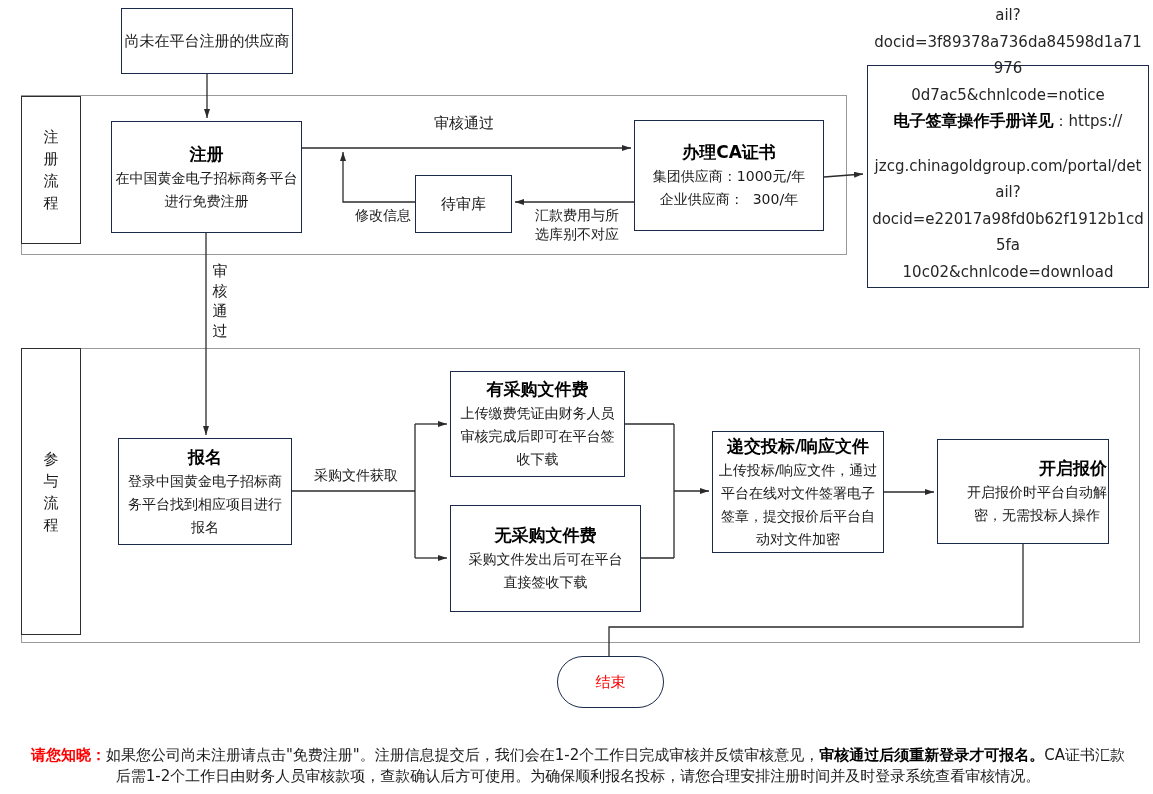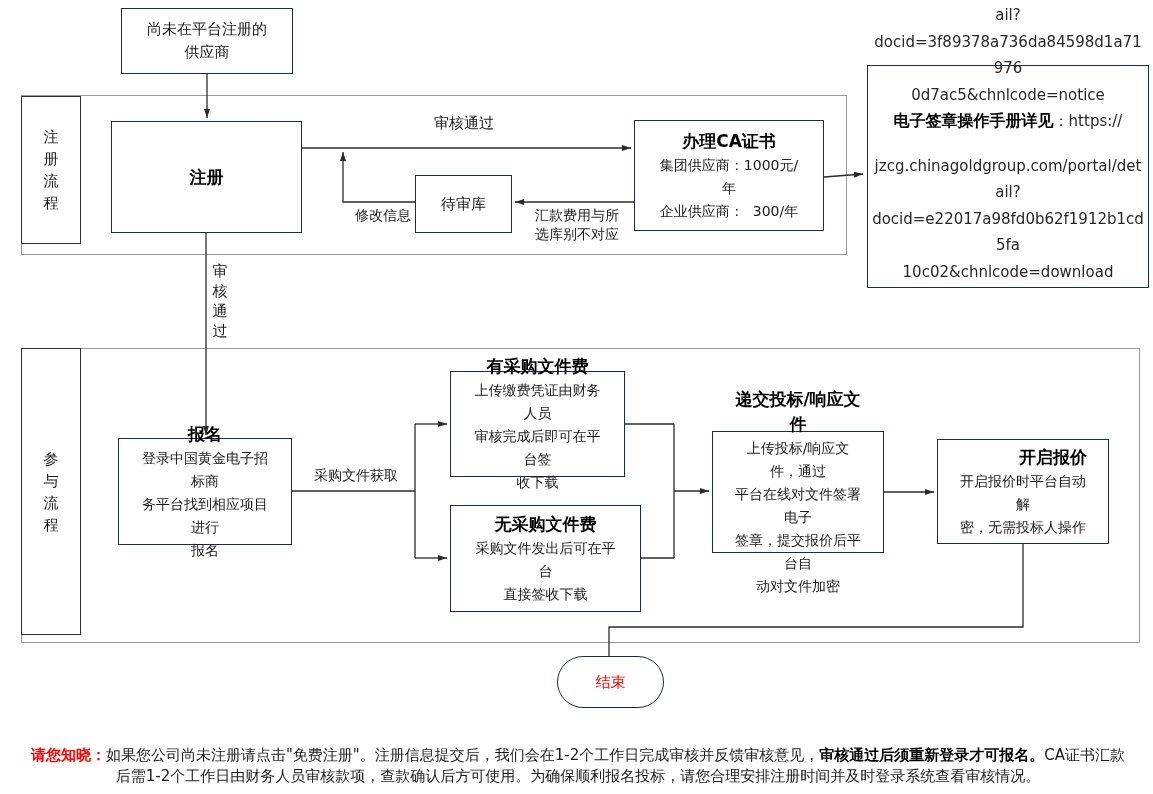--- a/index.html
+++ b/index.html
@@ -10,21 +10,21 @@
   .section{position:absolute;border:1px solid #9a9a9a;background:transparent;z-index:0;}
   .connectors{position:absolute;left:0;top:0;z-index:1;pointer-events:none;}
   .label-box{
     position:absolute;border:1px solid #2e2e2e;background:#fff;z-index:2;
     display:flex;align-items:center;justify-content:center;
   }
   .vtext{white-space:pre-wrap;text-align:center;font-size:15px;line-height:22px;color:#1a1a1a;}
   .fbox{
     position:absolute;border:1.5px solid #1b2a4a;background:#fff;z-index:2;
     display:flex;flex-direction:column;align-items:center;justify-content:center;
-    text-align:center;box-sizing:border-box;padding:2px 21px;
+    text-align:center;box-sizing:border-box;padding:2px 1px;
   }
   .box-title{font-weight:bold;font-size:17px;line-height:25px;color:#000;}
   .box-body{font-size:14px;line-height:23px;white-space:pre-wrap;color:#1a1a1a;}
   .edge-label{position:absolute;z-index:2;font-size:14px;line-height:19px;text-align:center;white-space:pre-wrap;color:#1a1a1a;}
   .info-box{
     position:absolute;border:1.5px solid #1b2a4a;background:#fff;z-index:2;
     display:flex;flex-direction:column;align-items:center;justify-content:flex-end;
     text-align:center;box-sizing:border-box;padding:2px 4px;
   }
   .info-line{font-size:15px;line-height:26.5px;word-break:break-all;}
@@ -88,20 +88,22 @@
 流
 程</div>
   </div>
 
   <div class="fbox" style="left:121px;top:8px;width:172px;height:66px;">
     <div class="box-body" style="font-size:15px;">尚未在平台注册的供应商</div>
   </div>
 
   <div class="fbox" style="left:111px;top:121px;width:191px;height:112px;">
     <div class="box-title">注册</div>
+    <div class="box-body">在中国黄金电子招标商务平台
+进行免费注册</div>
   </div>
 
   <div class="fbox" style="left:415px;top:175px;width:97px;height:58px;">
     <div class="box-body" style="font-size:15px;">待审库</div>
   </div>
 
   <div class="fbox" style="left:634px;top:120px;width:190px;height:111px;">
     <div class="box-title">办理CA证书</div>
     <div class="box-body">集团供应商：1000元/年
 企业供应商：  300/年</div>

